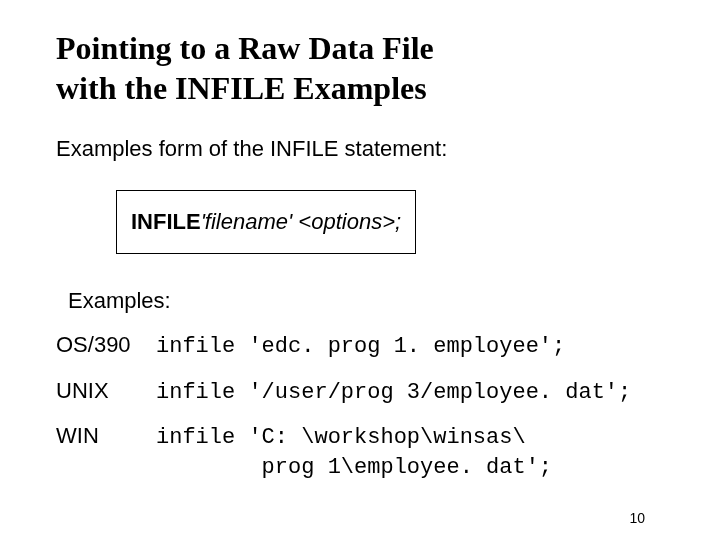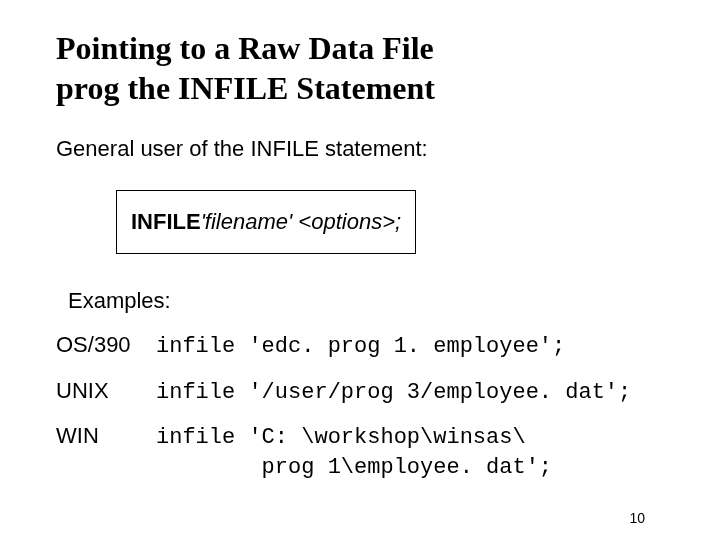--- a/index.html
+++ b/index.html
@@ -75,24 +75,24 @@
     font-family: Verdana, Geneva, sans-serif;
   }
 </style>
 </head>
 <body>
 
 <div class="slide">
 
   <h1 class="title">
     <span>Pointing to a Raw Data File</span><br>
-    <span>prog the INFILE Statement</span>
+    <span>with the INFILE Examples</span>
   </h1>
 
-  <p class="intro">General user of the INFILE statement:</p>
+  <p class="intro">Examples form of the INFILE statement:</p>
 
   <div class="syntax-box">
     <span class="kw">INFILE</span><span class="arg">'filename' &lt;options&gt;;</span>
   </div>
 
   <p class="examples-label">Examples:</p>
 
   <div class="examples">
     <div class="os">OS/390</div>
     <div class="code">infile 'edc. prog 1. employee';</div>

